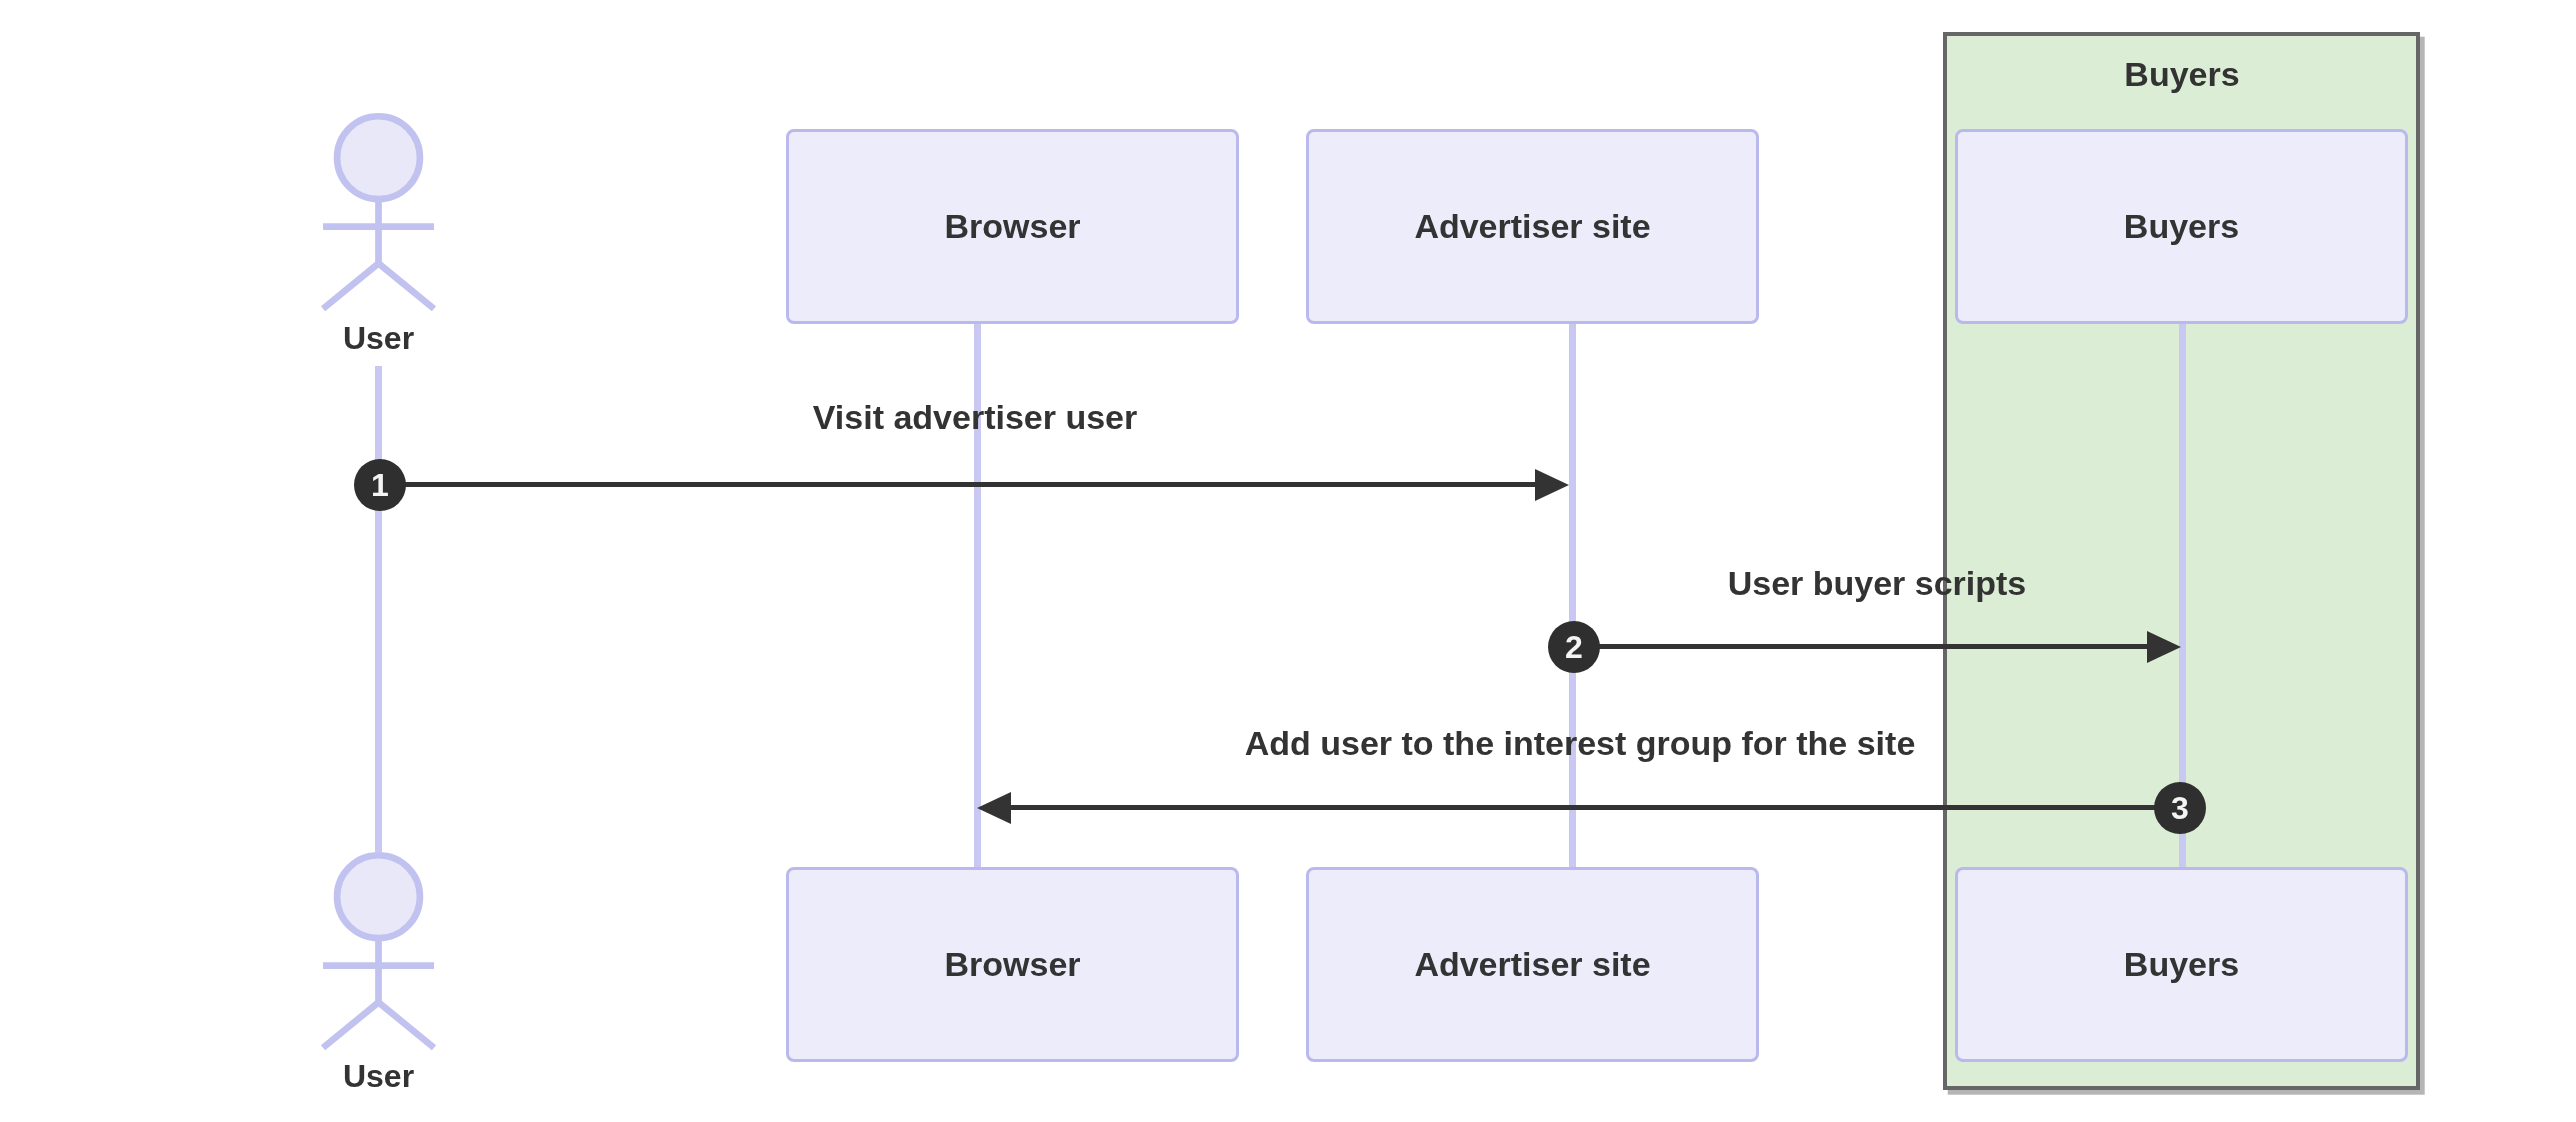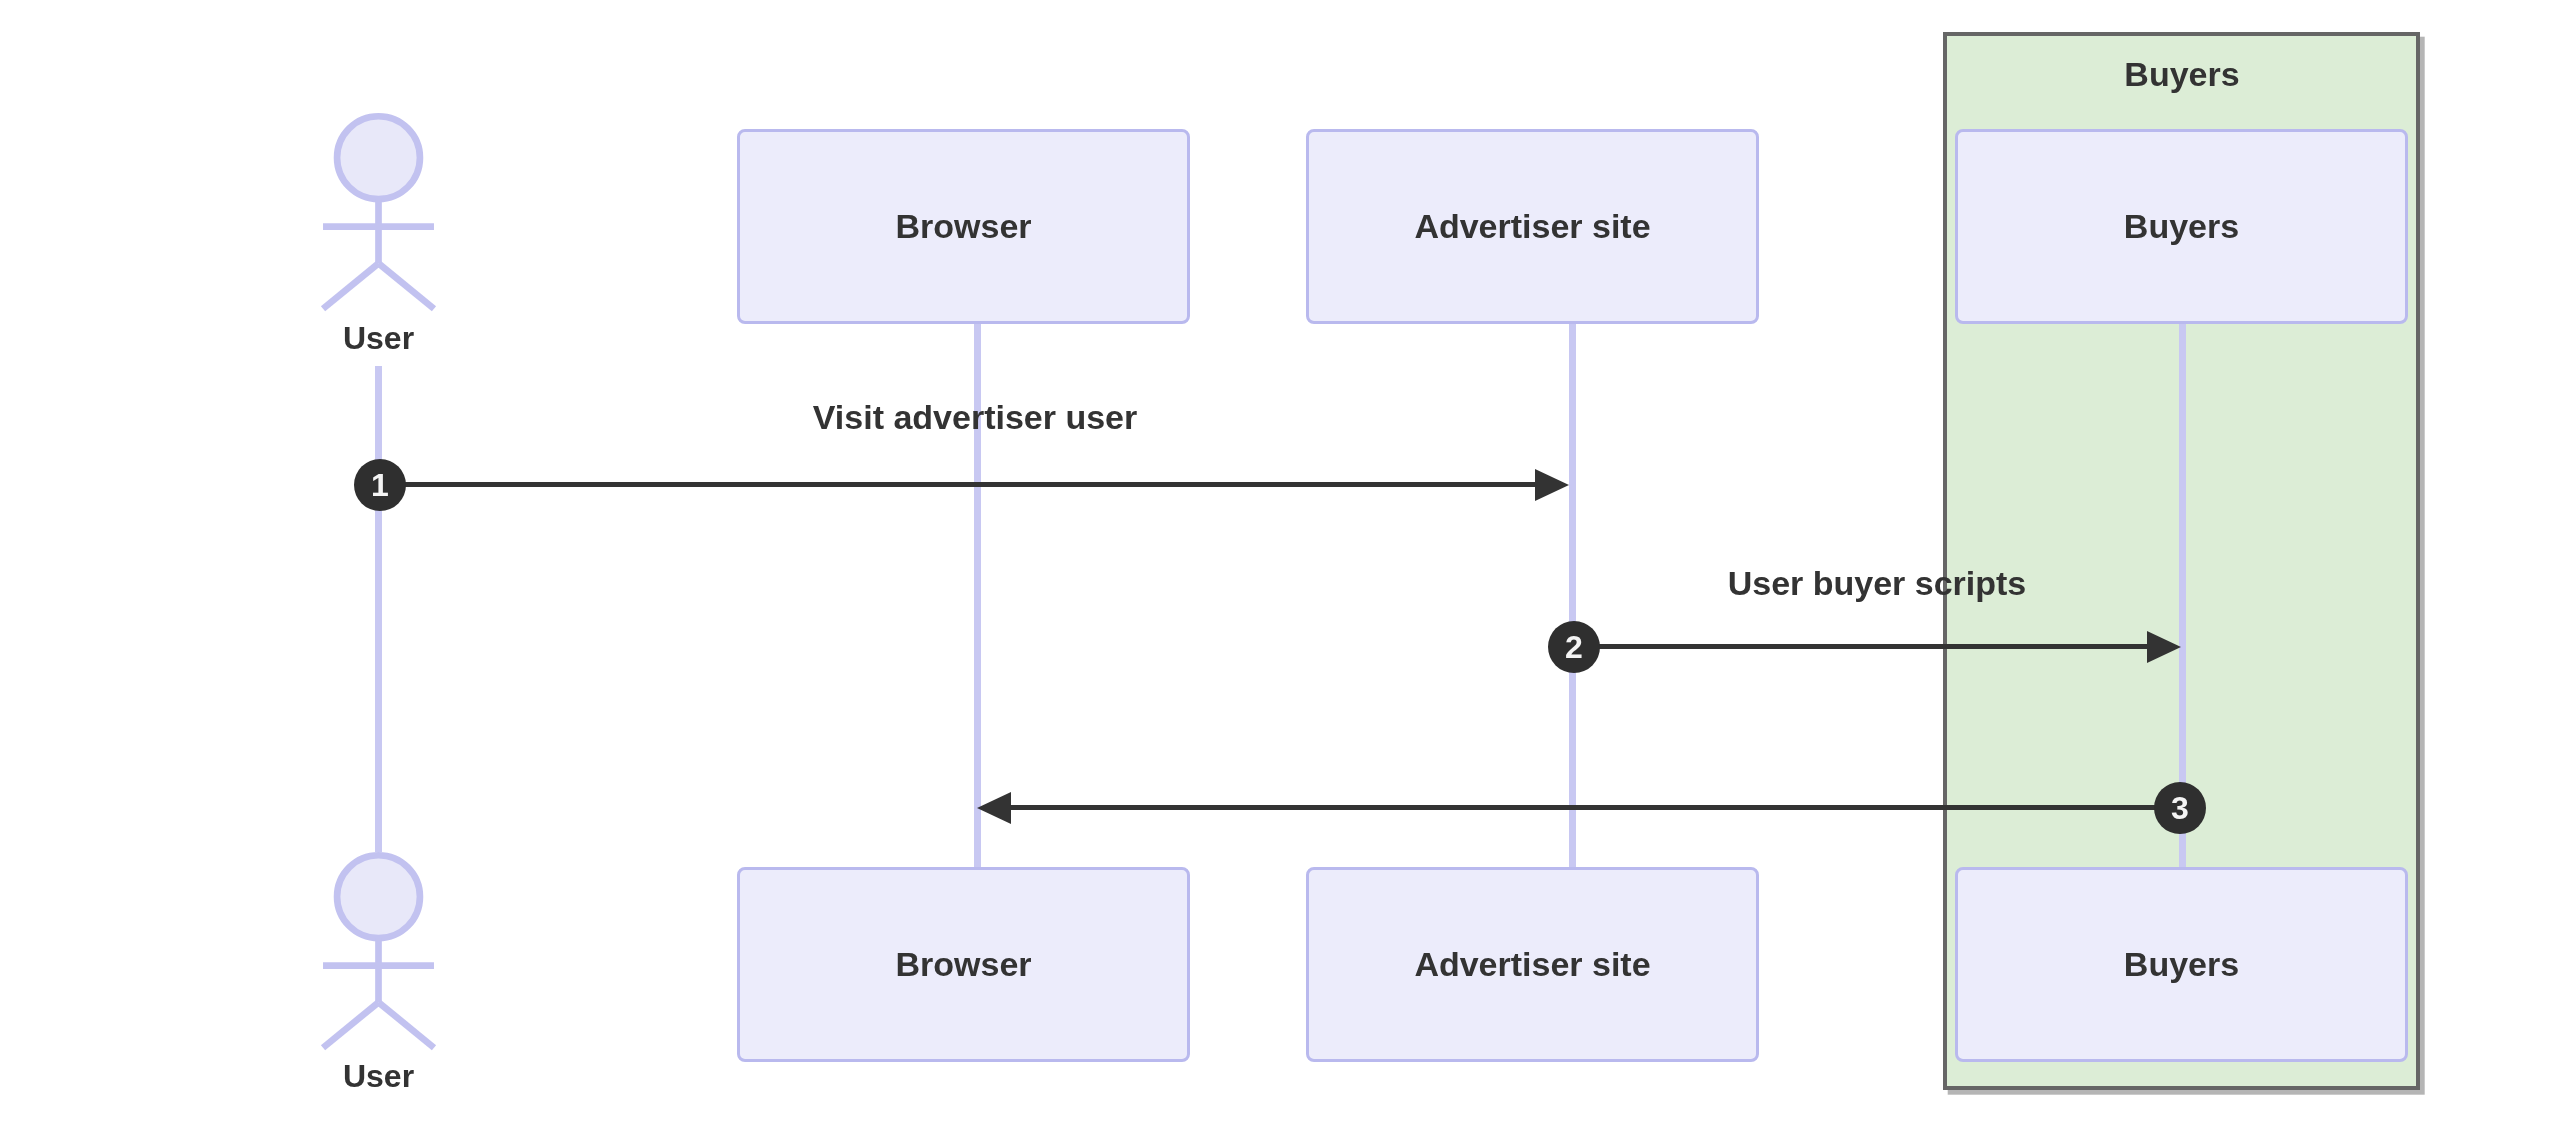--- a/index.html
+++ b/index.html
@@ -37,21 +37,21 @@
   .lifeline.buyers{left:2179px;top:324px;height:543px;}
 
   .participant{
     position:absolute;width:453px;height:195px;
     background:var(--participant-fill);border:3.4px solid var(--participant-border);
     border-radius:8px;display:flex;align-items:center;justify-content:center;
     font-size:34px;white-space:nowrap;z-index:3;
   }
   .row-top{top:129px;}
   .row-bottom{top:867px;}
-  .col-browser{left:737px;}
+  .col-browser{left:786px;}
   .col-advertiser{left:1306px;}
   .col-buyers{left:1955px;}
 
   .actor-figure{position:absolute;left:315px;width:127px;height:205px;z-index:3;}
   .actor-figure.top{top:109px;}
   .actor-figure.bottom{top:848px;}
   .actor-label{position:absolute;left:278px;width:201px;text-align:center;
     font-size:32px;line-height:1;white-space:nowrap;z-index:3;}
   .actor-label.top{top:322px;}
   .actor-label.bottom{top:1060px;}
@@ -128,20 +128,21 @@
     <span>1</span>
   </div>
 
   <div class="msg-label" style="left:1877px;top:566px;">User buyer scripts</div>
   <div class="msg-line" style="left:1574px;top:644px;width:574px;"></div>
   <div class="arrowhead right" style="left:2147px;top:631px;"></div>
   <div class="badge" style="left:1548px;top:621px;">
     <span>2</span>
   </div>
 
+  <div class="msg-label" style="left:1580px;top:726px;">Add user to the interest group for the site</div>
   <div class="msg-line" style="left:1010px;top:805px;width:1171px;"></div>
   <div class="arrowhead left" style="left:977px;top:792px;"></div>
   <div class="badge" style="left:2154px;top:782px;">
     <span>3</span>
   </div>
 
 </div>
 
 
 </body></html>

